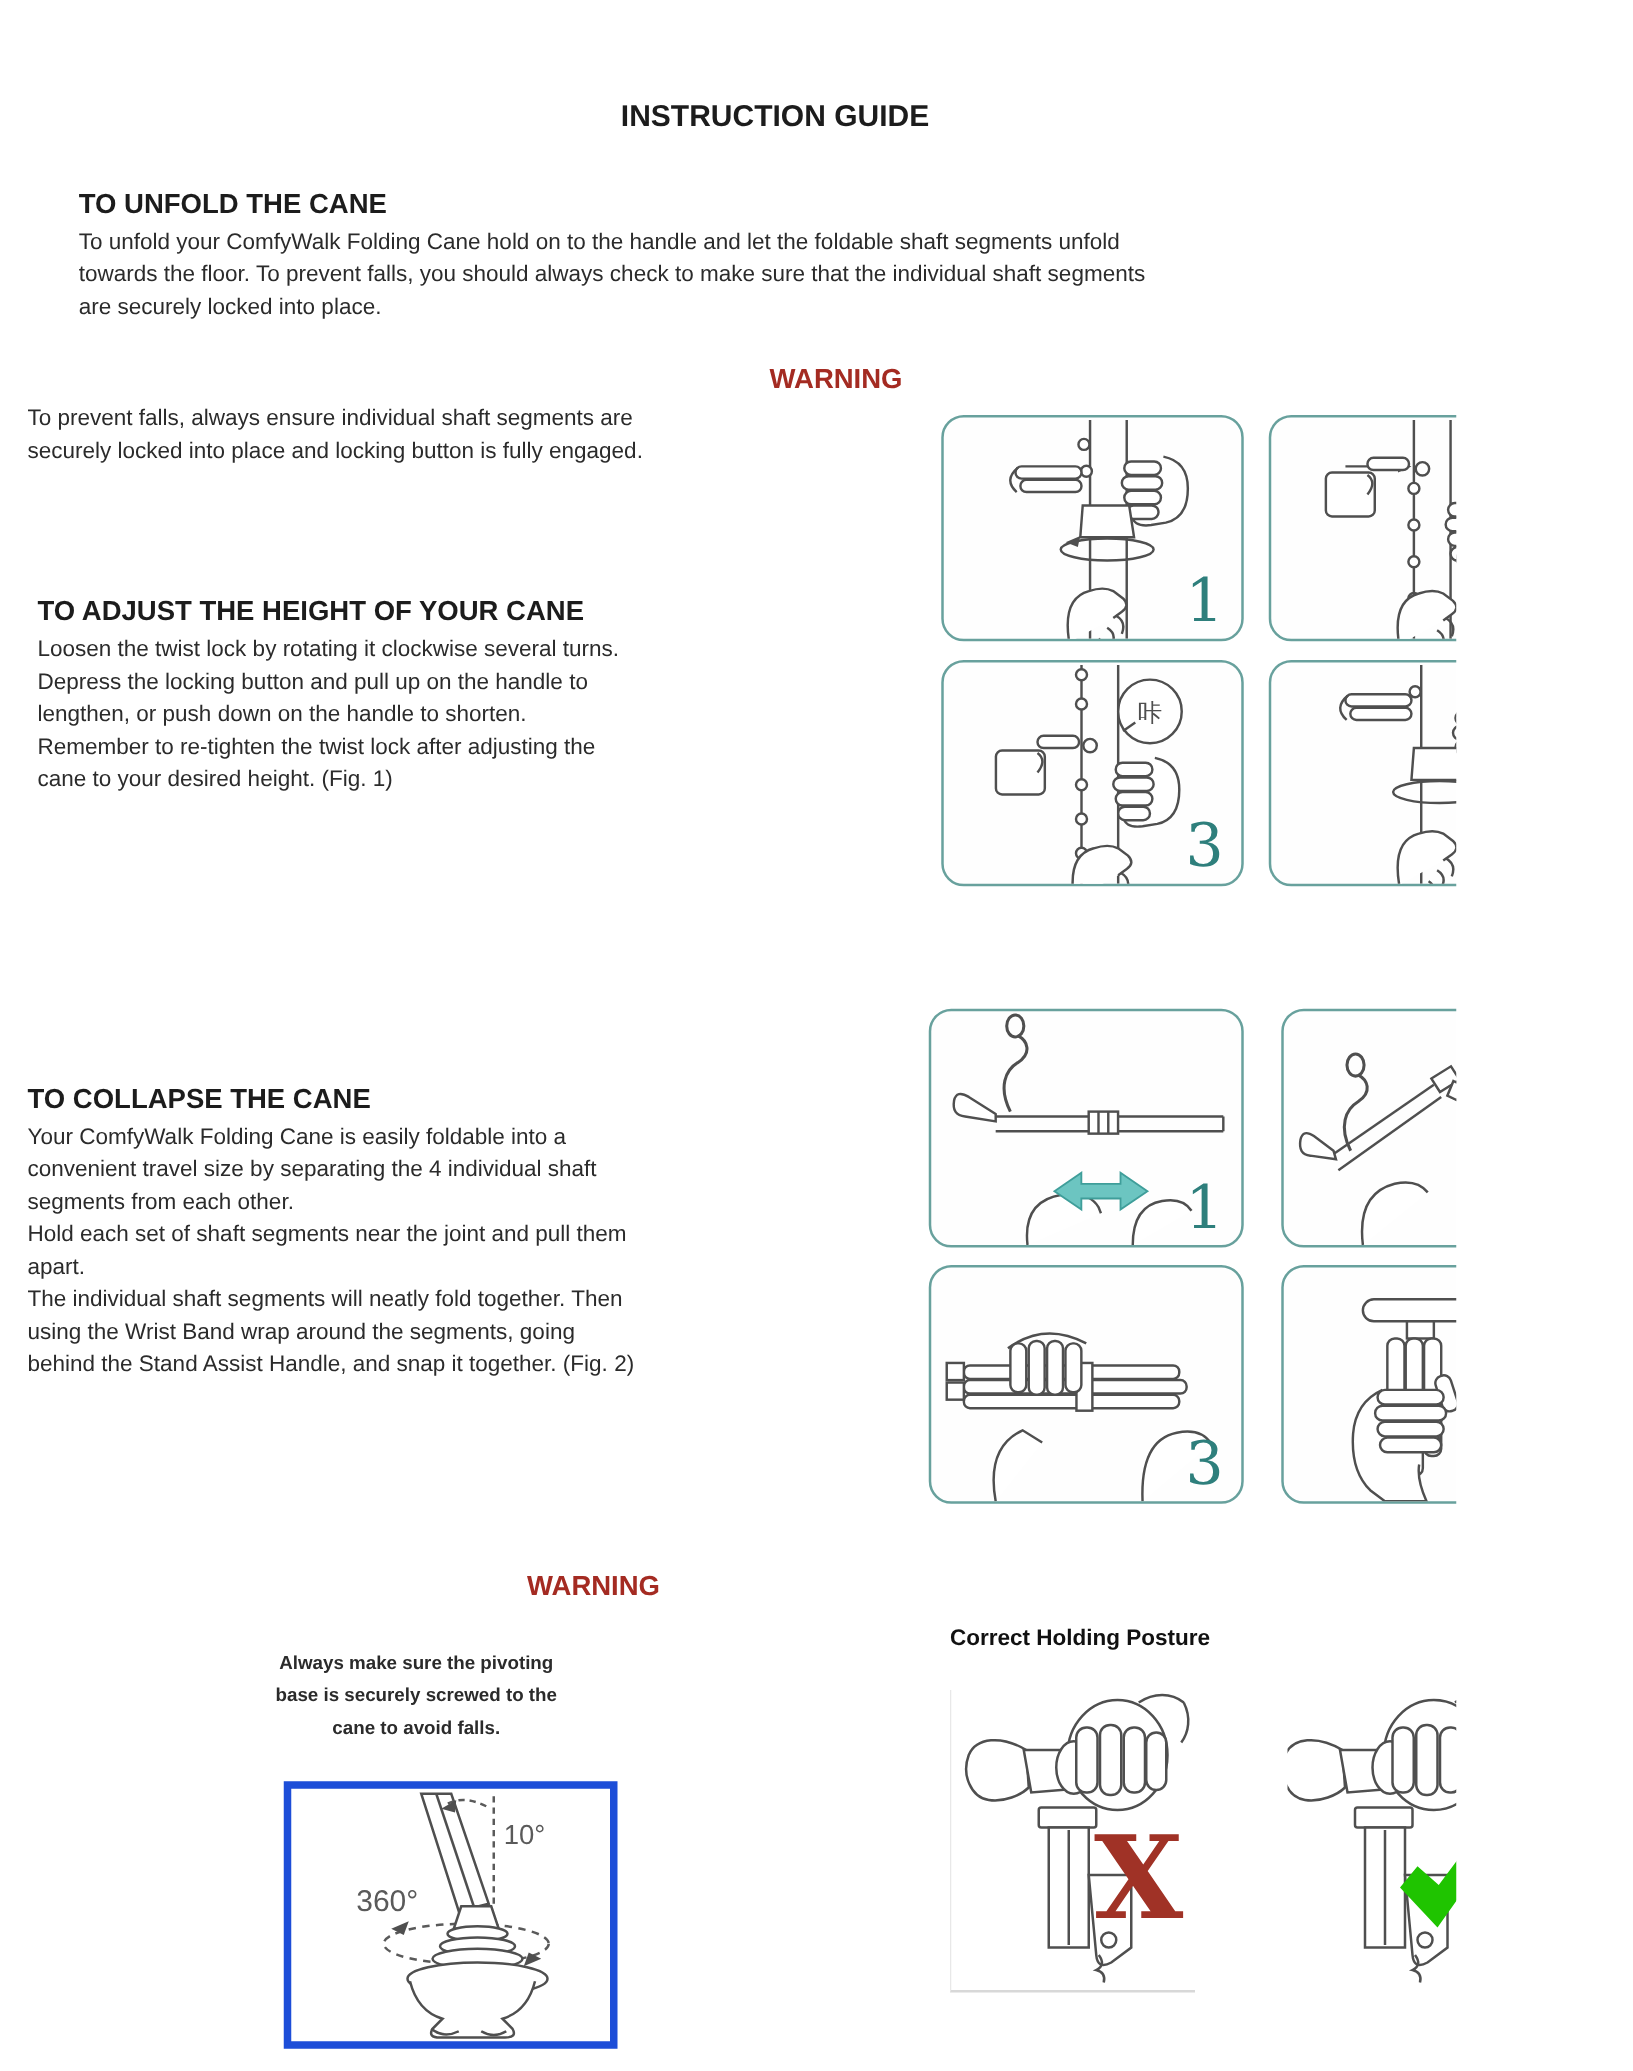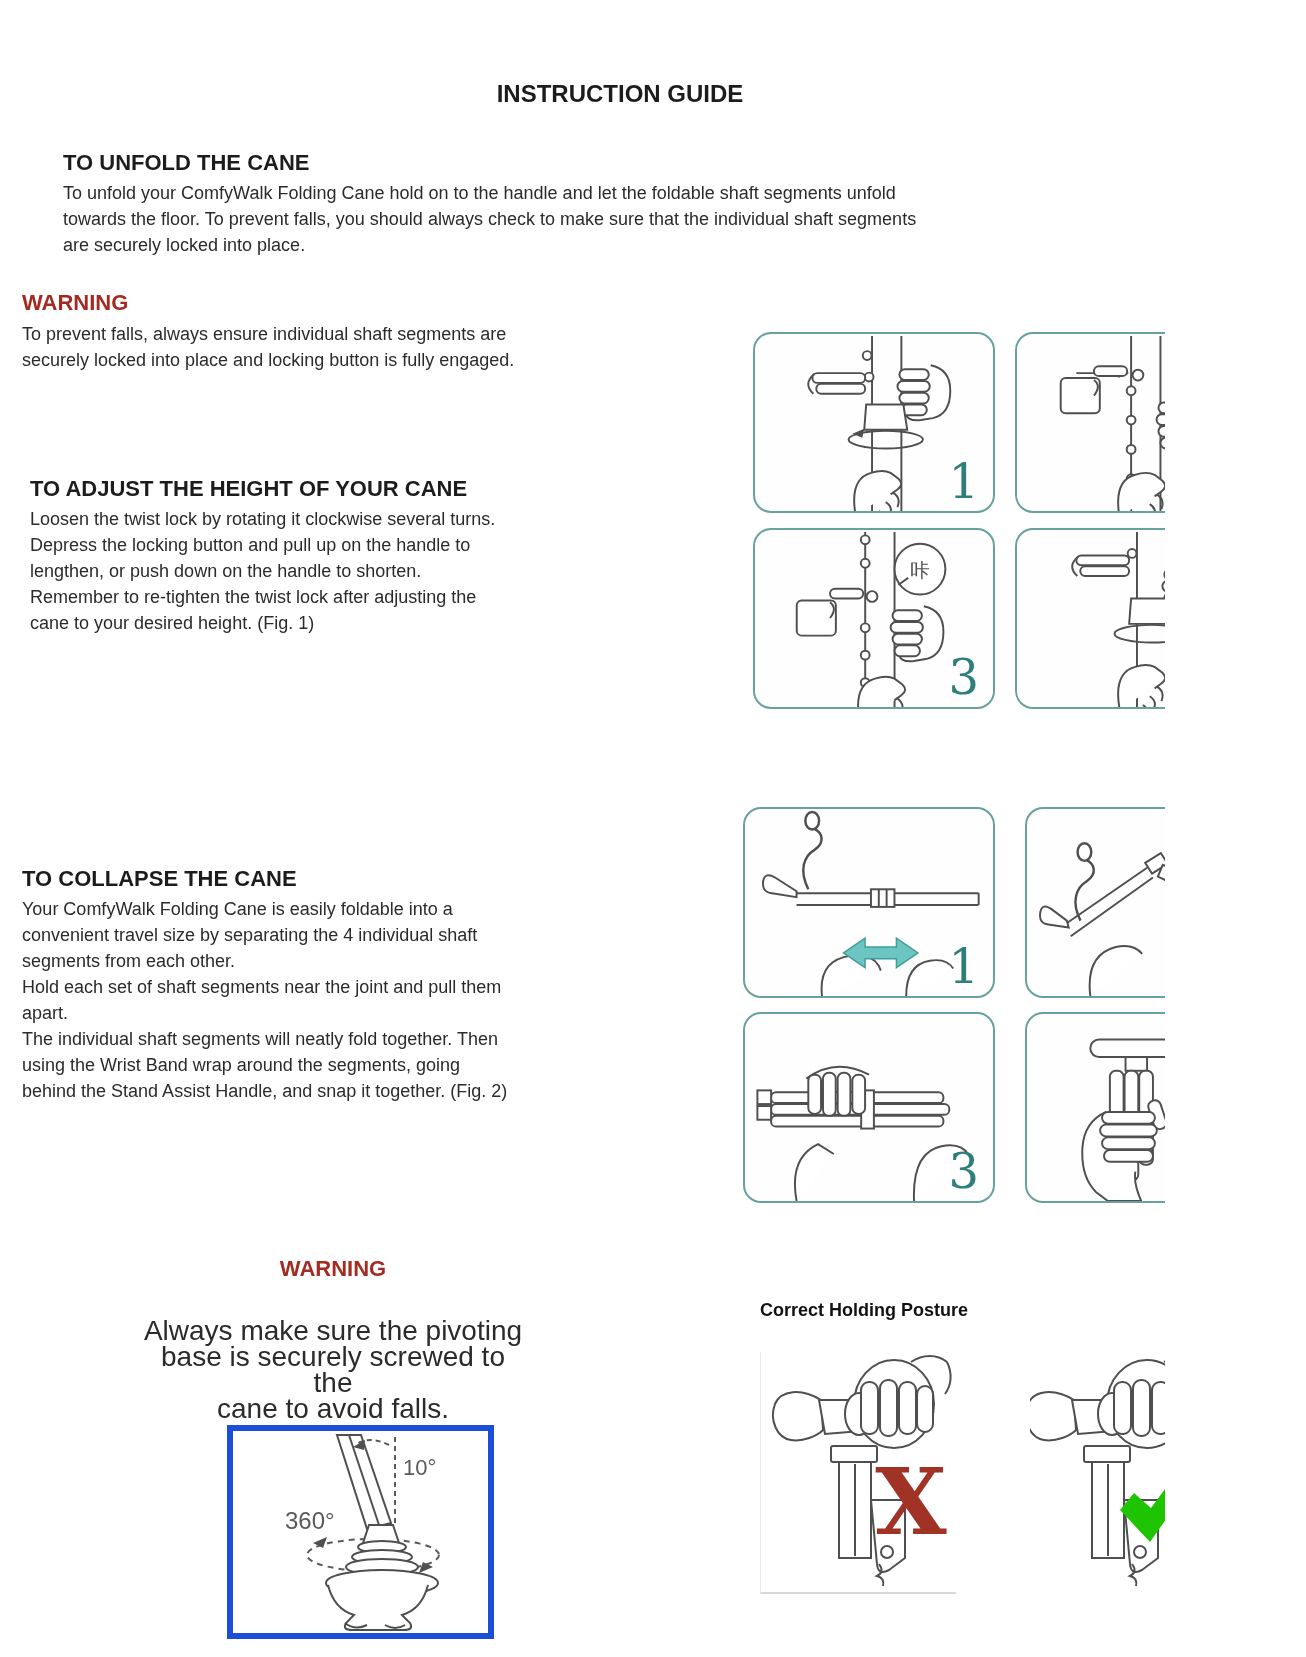--- a/index.html
+++ b/index.html
@@ -2,24 +2,24 @@
 <html><head>
 <meta charset="utf-8">
 <style>
   html,body{margin:0;padding:0;background:#fff;}
   .page{position:relative;width:1165px;height:1657px;background:#ffffff;overflow:hidden;
         font-family:"Liberation Sans", sans-serif;color:#2a2a2a;}
   .abs{position:absolute;}
   .title{top:80px;left:0;width:1240px;text-align:center;font-size:24px;font-weight:bold;color:#1c1c1c;}
   .sec-h{font-size:22px;font-weight:bold;color:#1c1c1c;margin:0 0 4px 0;}
   .sec-b{font-size:18px;line-height:26px;white-space:pre-line;color:#2b2b2b;}
-  .warn-h{font-size:22px;font-weight:bold;color:#a42b22;margin:0 0 5px 0;}
+  .warn-h{font-size:22px;font-weight:bold;color:#a42b22;margin:0 0 5px 0;text-align:right;}
   .warn-center{text-align:center;}
   .warn-center .warn-h{margin-bottom:3px;}
-  .warn-center .sec-b{font-weight:normal;font-size:28px;line-height:26px;margin-top:36px;}
+  .warn-center .sec-b{font-weight:bold;font-size:15px;line-height:26px;margin-top:36px;}
   .figlabel{font-size:21px;font-weight:bold;text-align:right;color:#1c1c1c;}
   .grid{display:grid;grid-template-columns:1fr 1fr;}
   .panel{position:relative;border:2px solid #68a19d;border-radius:18px;background:#fefefe;}
   .panel svg{position:absolute;left:0;top:0;width:100%;height:100%;}
   .pnum{position:absolute;right:14px;bottom:6px;font-family:"DejaVu Serif", serif;
         font-size:48px;line-height:1;color:#2e7f7c;}
   .posture-h{font-size:18px;font-weight:bold;text-align:left;color:#111;}
   .ln{stroke:#4f4f4f;stroke-width:2;fill:none;}
   .shape{stroke:#4f4f4f;stroke-width:2;fill:#ffffff;}
   .fillgray{fill:#4f4f4f;}

